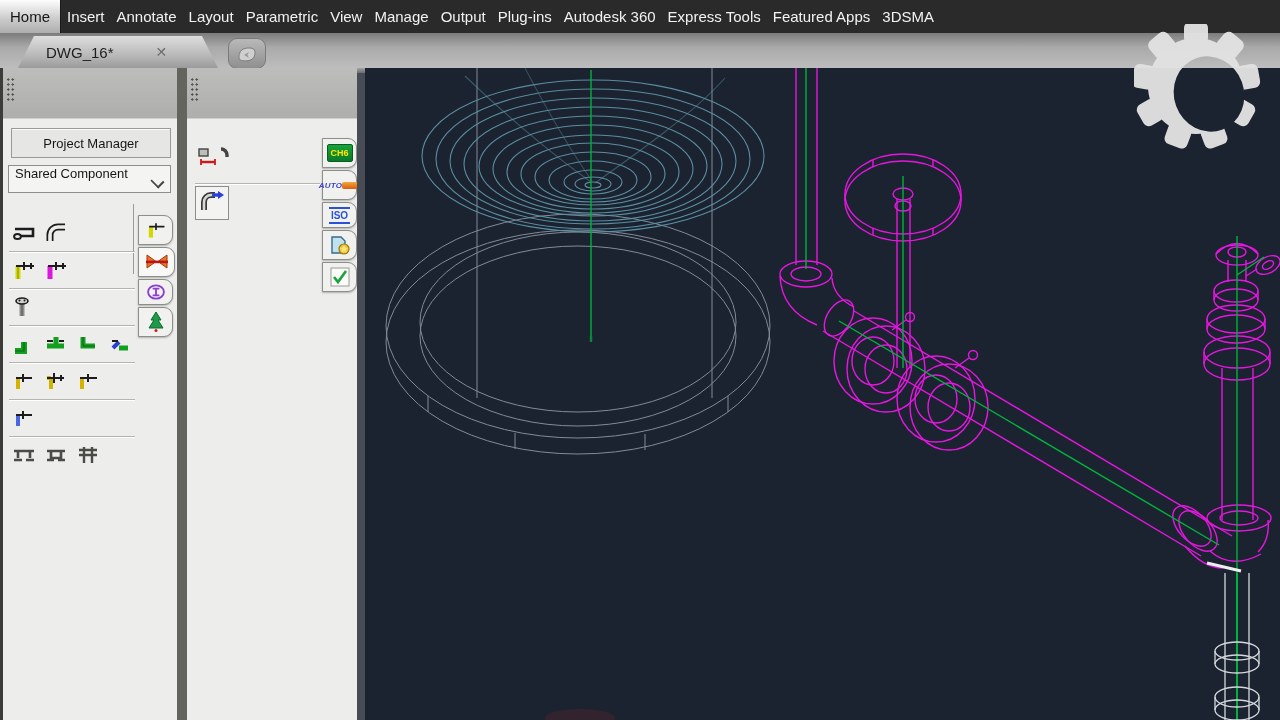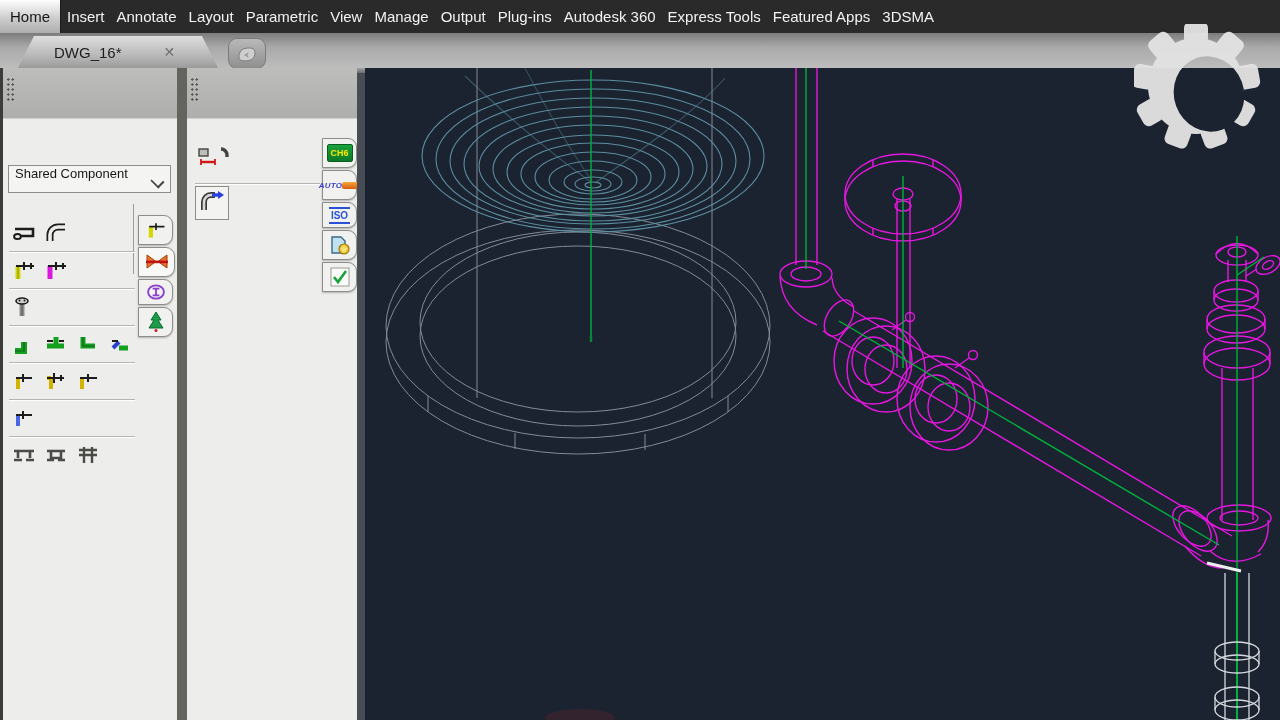--- a/index.html
+++ b/index.html
@@ -13,21 +13,21 @@
   .menu-item.home{width:48px;justify-content:center;background:linear-gradient(#fdfdfd,#c9c9c9 60%,#aeaeae);
     color:#161616;border-right:1px solid #1a1a1a;}
 
   
   .tab-bar{position:absolute;left:0;top:33px;width:1280px;height:35px;
     background:linear-gradient(#7c7c7c,#a9a9a9 40%,#bdbdbd);}
   .doc-tab{position:absolute;left:18px;top:3px;width:200px;height:32px;
     background:linear-gradient(#dedede,#b9b9b9 60%,#9b9b9b);
     clip-path:polygon(16px 0,184px 0,200px 32px,0 32px);
     display:flex;align-items:center;color:#1e1e1e;font-size:15px;}
-  .doc-tab .lbl{margin-left:36px;}
+  .doc-tab .lbl{margin-left:28px;}
   .doc-tab .x{margin-left:42px;color:#6e6e6e;font-size:14px;cursor:pointer;}
   .new-tab-btn{position:absolute;left:228px;top:5px;width:36px;height:29px;border-radius:9px;
     background:linear-gradient(#b9b9b9,#8f8f8f);border:1px solid #7a7a7a;
     display:flex;align-items:center;justify-content:center;}
 
   
   .panel{position:absolute;top:68px;height:652px;background:#ededeb;}
   .panel1{left:0;width:176px;border-left:3px solid #3c3c3a;border-right:1px solid #8a8a86;}
   .panel2{left:177px;width:180px;}
   .p2-grip-bar{position:absolute;left:0;top:0;width:10px;height:652px;background:#64645f;}
@@ -106,20 +106,21 @@
       <path d="M2 14 Q1 4 10 3 Q19 2 18 9 Q17 16 8 16 Q4 16 2 14 Z" fill="#cfcfcf" stroke="#7e7e7e"></path>
       <path d="M7 10 l5 -3 -1.5 3 1.5 3 z" fill="#9a9a9a"></path>
     </svg>
   </div>
 </div>
 
 <div class="panel panel1">
   <div class="panel-head">
     <div class="grip"></div>
   </div>
+  <div class="pm-button">Project Manager</div>
   <div class="pm-dropdown">
     <span>Shared Component</span>
     <span class="chev"></span>
   </div>
   <div class="vline"></div>
 
   <div class="tool-area">
 
     <div class="trow">
       <div class="cell">

